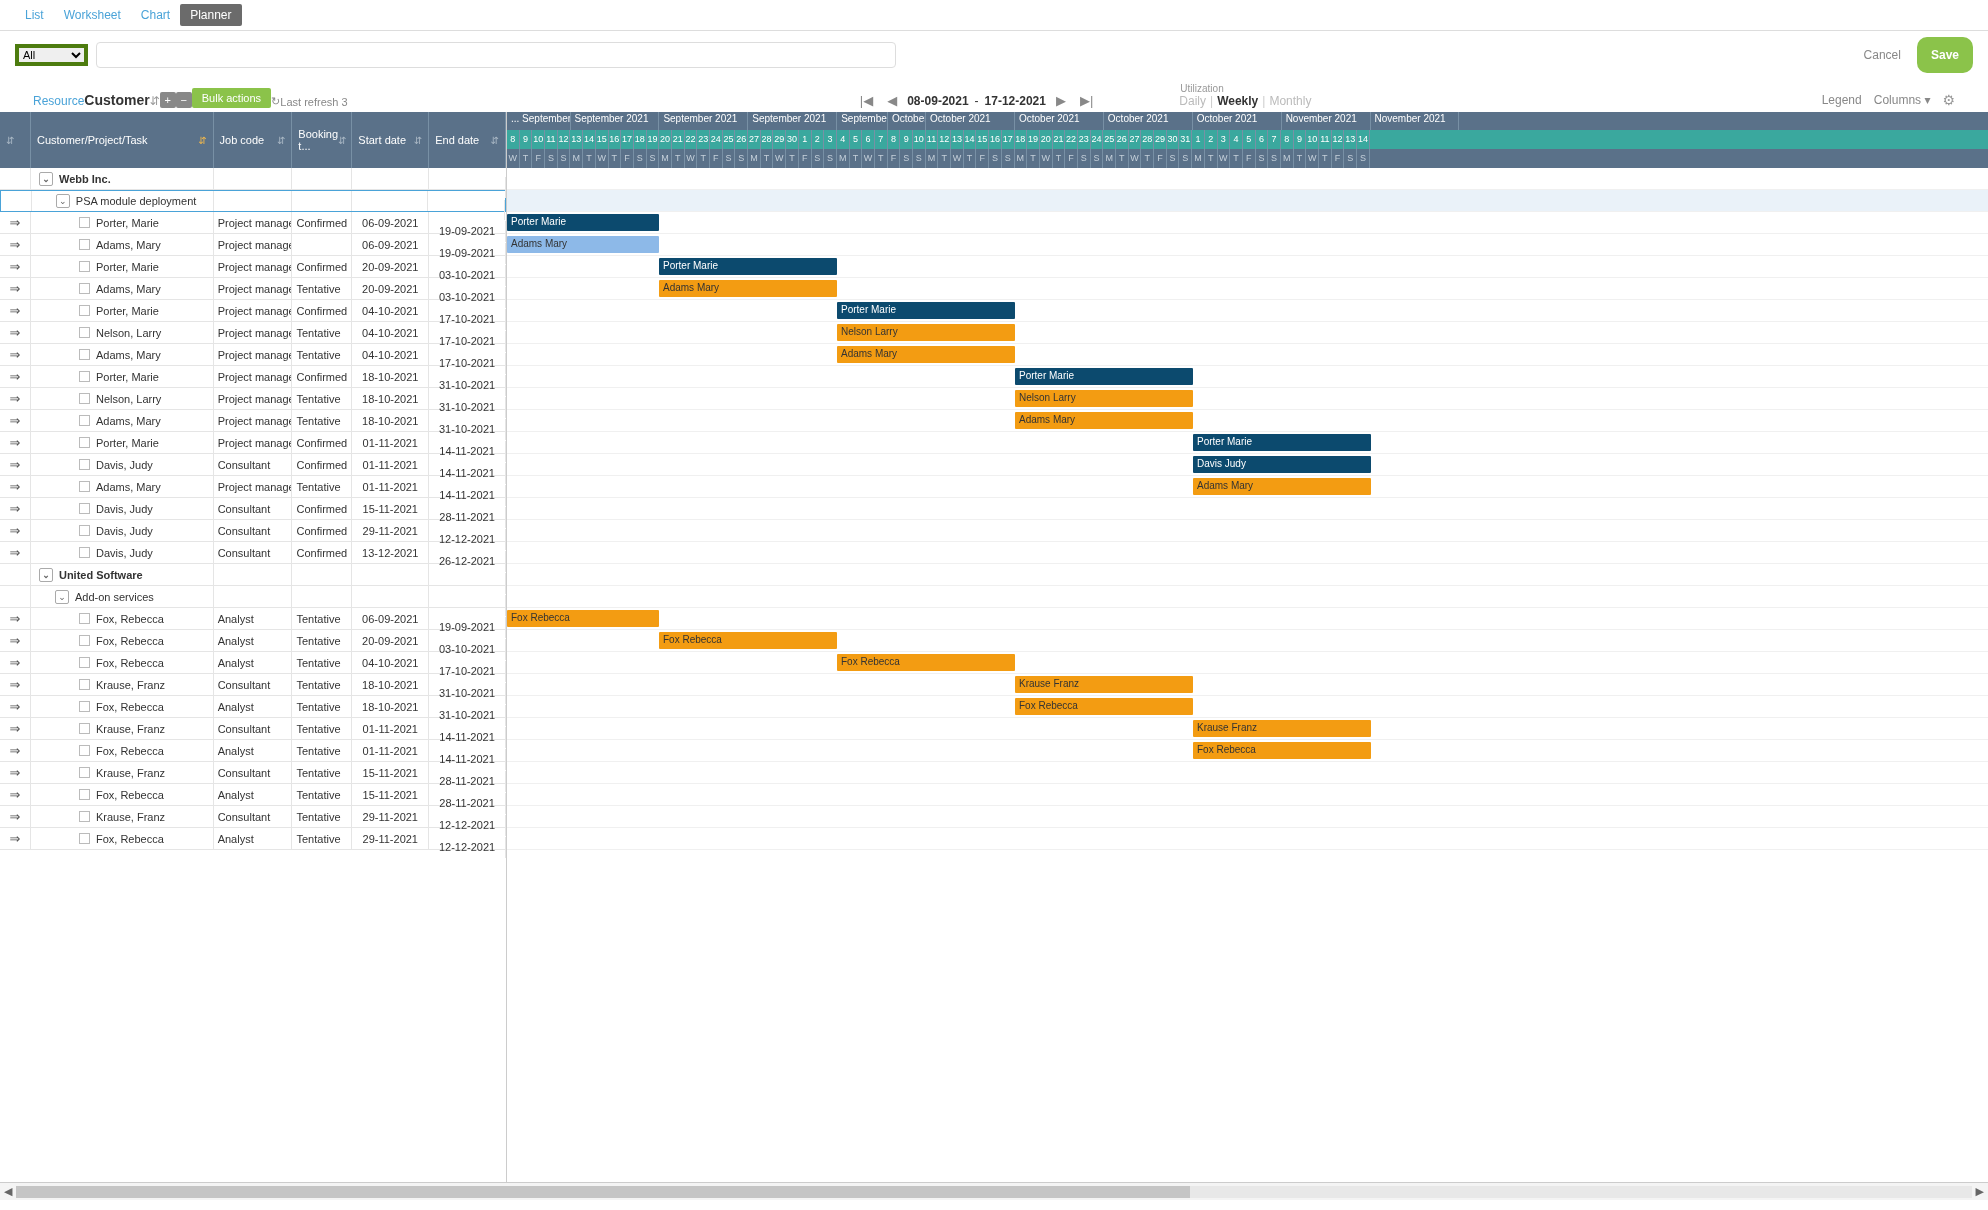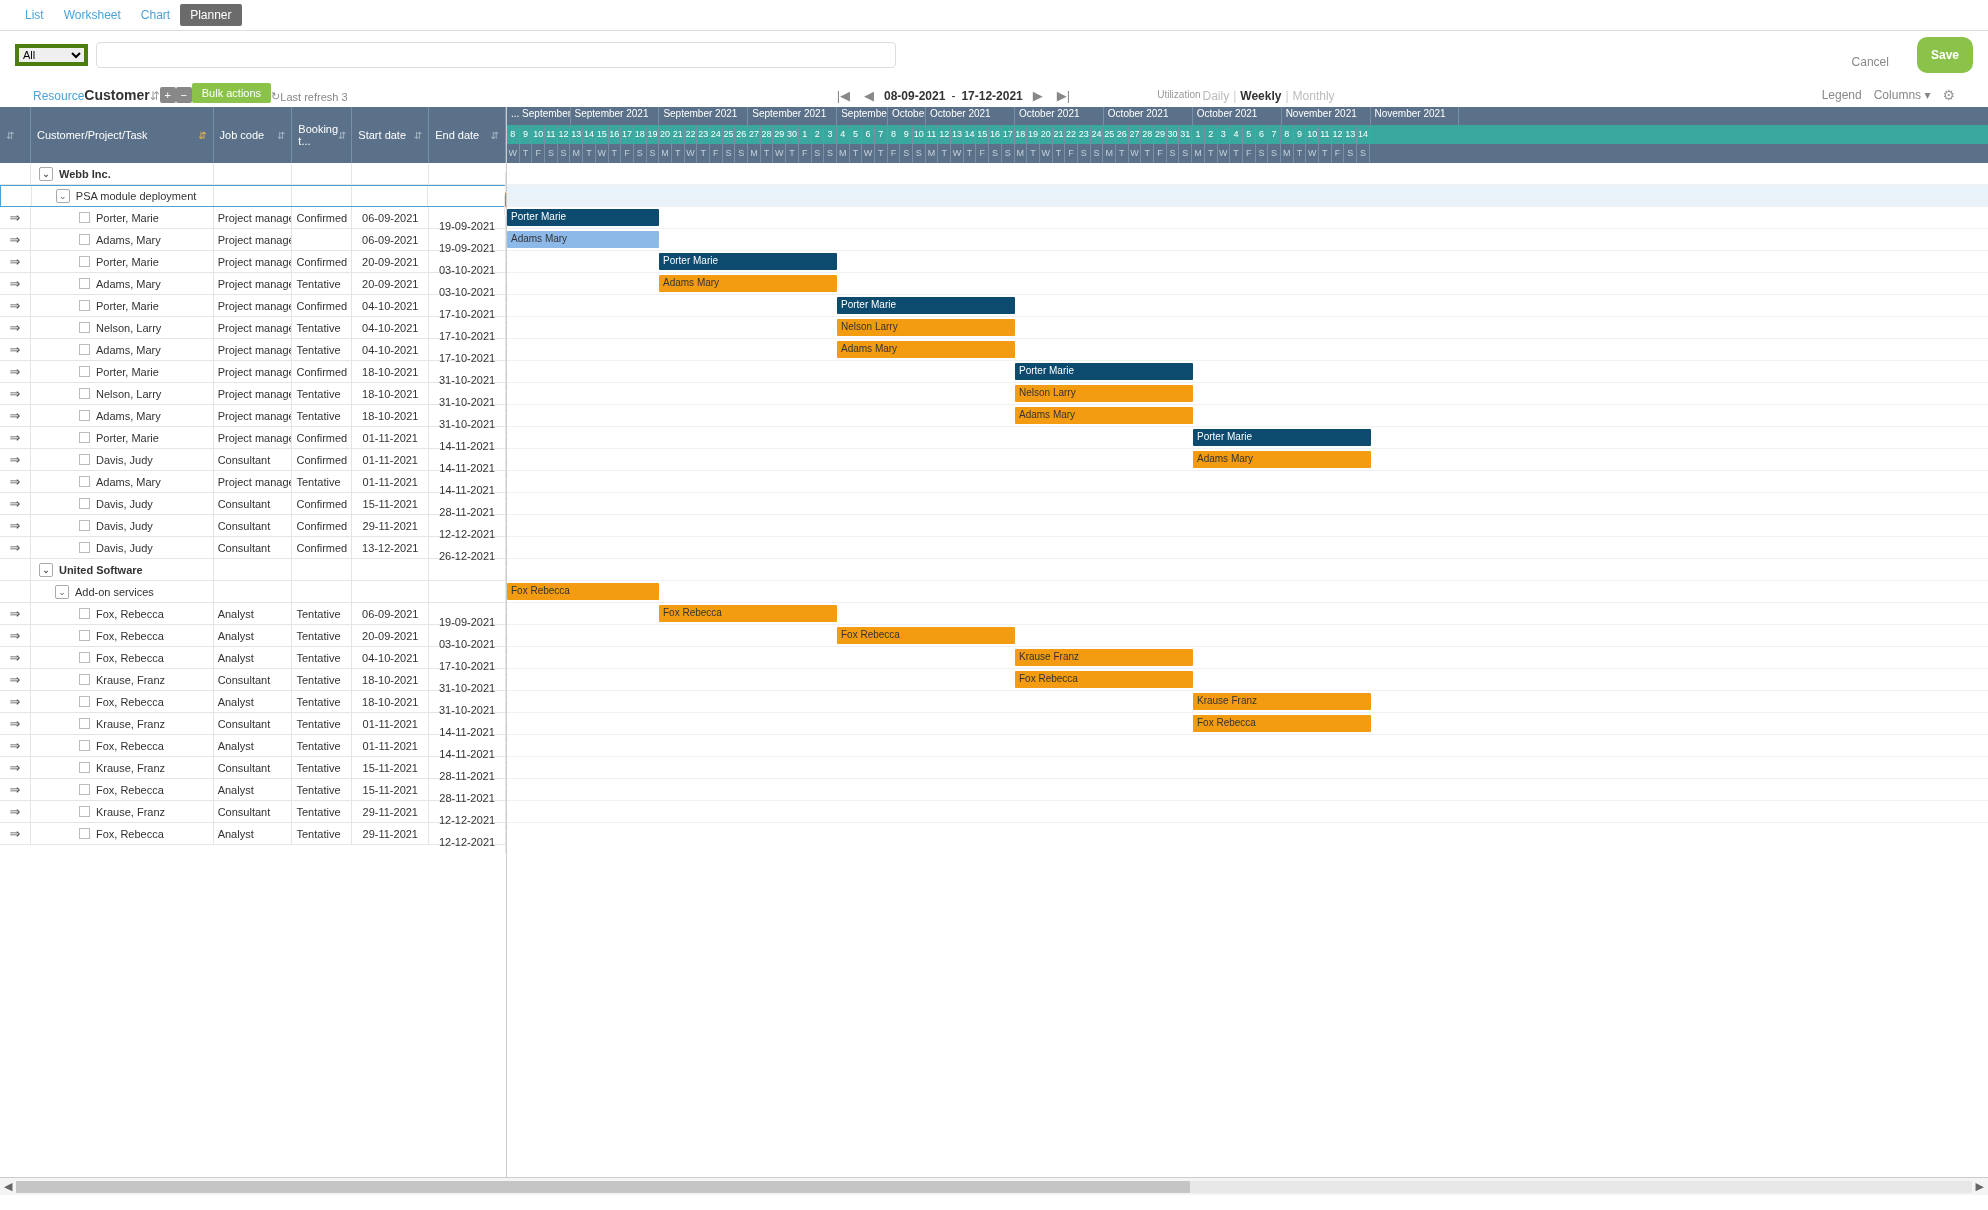--- a/index.html
+++ b/index.html
@@ -3,34 +3,34 @@
 <meta charset="utf-8">
 <style>
 * { box-sizing: border-box; margin: 0; padding: 0; }
 body { font-family: Arial, sans-serif; font-size: 11px; color: #333; background: #fff; }
 .top-bar { display: flex; align-items: center; padding: 4px 15px; border-bottom: 1px solid #ddd; }
 .tab-link { padding: 4px 10px; color: #4aa3d8; font-size: 12px; cursor: pointer; }
 .tab-link.active { background: #6b6b6b; color: #fff; border-radius: 2px; }
 .filter-row { display: flex; align-items: center; padding: 6px 15px; gap: 8px; }
 .filter-row select { width: 73px; height: 22px; border: 4px solid #4d7c0f; font-size: 11px; }
 .filter-row input[type=text] { flex: 0 0 800px; height: 26px; border: 1px solid #ddd; border-radius: 4px; padding: 0 8px; }
-.top-right { margin-left: auto; display: flex; gap: 20px; align-items: flex-end; }
+.top-right { margin-left: auto; display: flex; gap: 8px; align-items: center; }
 .btn-cancel { color: #888; font-size: 12px; cursor: pointer; padding: 4px 8px; }
 .btn-save { background: #8bc34a; color: #fff; padding: 11px 14px; border: none; border-radius: 10px; font-size: 12px; font-weight: bold; cursor: pointer; }
 .toolbar { display: flex; align-items: flex-end; padding: 4px 33px; }
 .toolbar .resource { color: #4aa3d8; font-size: 12px; }
 .toolbar .customer { color: #333; font-size: 14px; font-weight: bold; }
 .sort-arrows { color: #999; font-size: 12px; cursor: pointer; }
 .square-btn { width: 16px; height: 16px; background: #888; color: #fff; display: inline-flex; align-items: center; justify-content: center; font-size: 11px; border-radius: 2px; cursor: pointer; }
 .bulk-btn { background: #8bc34a; color: #fff; padding: 4px 10px; border: none; border-radius: 2px; font-size: 11px; cursor: pointer; }
 .refresh { color: #888; font-size: 11px; }
 .date-nav { margin-left: auto; display: flex; align-items: center; gap: 6px; font-size: 12px; }
 .nav-icon { color: #888; cursor: pointer; padding: 0 4px; font-size: 13px; }
 .date-val { font-weight: bold; }
-.view-ctrls { margin-left: 80px; display: flex; flex-direction: row; align-items: flex-start; }
+.view-ctrls { margin-left: 80px; display: flex; flex-direction: column; align-items: flex-start; }
 .util-label { color: #999; font-size: 10px; padding-left: 3px; }
 .view-options { display: flex; gap: 2px; font-size: 12px; }
 .view-opt { color: #bbb; padding: 0 2px; }
 .view-opt.active { color: #333; font-weight: bold; }
 .view-sep { color: #ccc; }
 .right-controls { margin-left: auto; display: flex; gap: 12px; align-items: center; font-size: 12px; color: #888; }
 .gear-icon { color: #999; cursor: pointer; font-size: 14px; }
 .main { display: flex; height: calc(100vh - 140px); overflow: hidden; position: relative; }
 .left-pane { flex: 0 0 507px; border-right: 1px solid #ccc; overflow-y: hidden; }
 .right-pane { flex: 1; overflow: hidden; position: relative; }
@@ -656,20 +656,23 @@
         <div class="timeline-row">
           <div class="bar orange" style="left: 508px; width: 178px;">Nelson Larry</div>
         </div>
         <div class="timeline-row">
           <div class="bar orange" style="left: 508px; width: 178px;">Adams Mary</div>
         </div>
         <div class="timeline-row">
           <div class="bar blue" style="left: 686px; width: 178px;">Porter Marie</div>
         </div>
         <div class="timeline-row">
+          <div class="bar blue" style="left: 686px; width: 178px;">Davis Judy</div>
+        </div>
+        <div class="timeline-row">
           <div class="bar orange" style="left: 686px; width: 178px;">Adams Mary</div>
         </div>
         <div class="timeline-row"></div>
         <div class="timeline-row"></div>
         <div class="timeline-row"></div>
         <div class="timeline-row"></div>
         <div class="timeline-row"></div>
         <div class="timeline-row">
           <div class="bar orange" style="left: 0px; width: 152px;">Fox Rebecca</div>
         </div>

